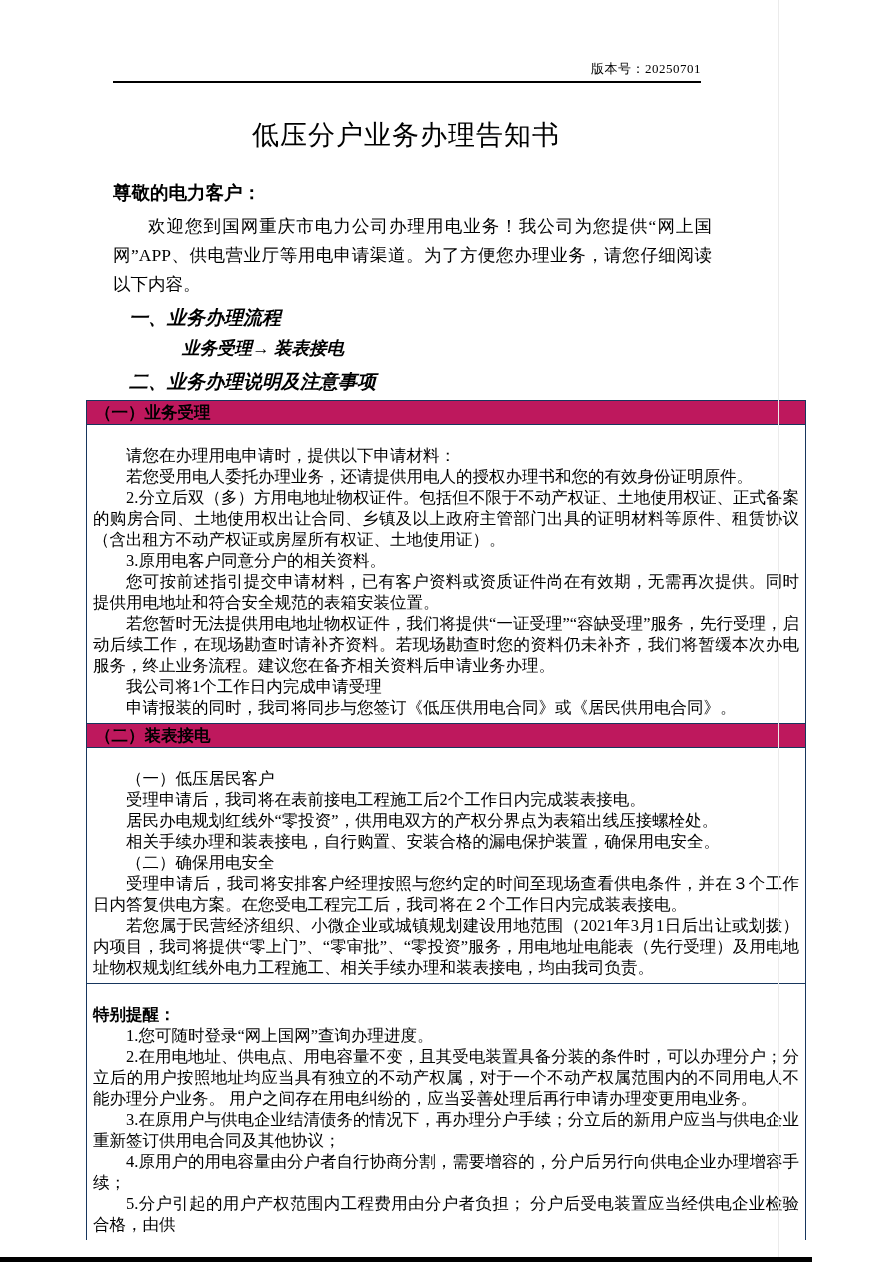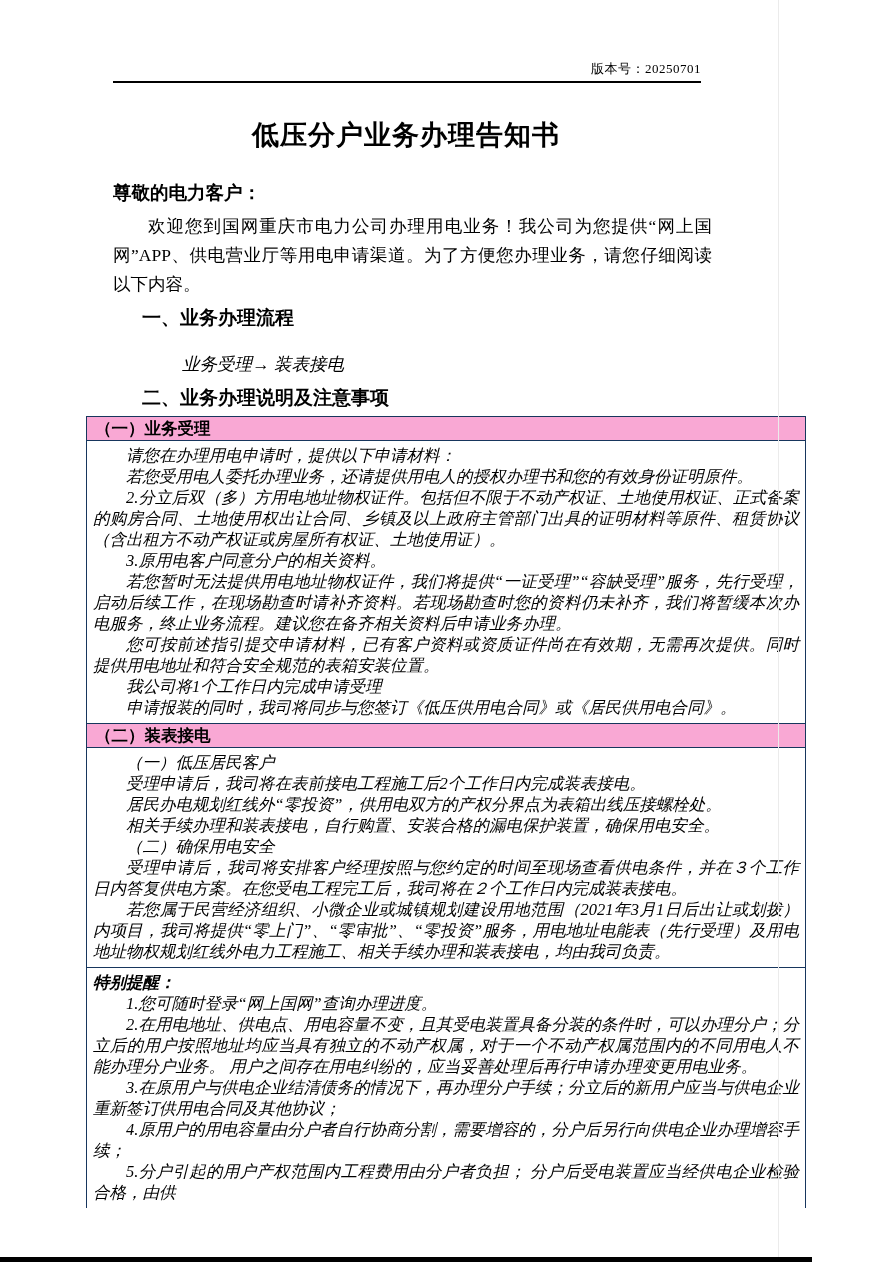--- a/index.html
+++ b/index.html
@@ -20,71 +20,73 @@
     padding-bottom: 3px;
     text-align: right;
   }
   .version { font-size: 13px; letter-spacing: 0.5px; }
 
   
   .title {
     margin-top: 32px;
     text-align: center;
     font-size: 27px;
-    font-weight: bold;
+    font-weight: normal;
     line-height: 40px;
     letter-spacing: 1px;
   }
   .salutation {
     margin: 24px 14px 0 27px;
     font-size: 18.5px;
     font-weight: bold;
     line-height: 28px;
   }
   .para-intro {
     margin: 5px 14px 0 27px;
     font-size: 17.5px;
     line-height: 29px;
     text-indent: 2em;
     text-align: justify;
   }
   .sec-heading {
-    margin: 4px 0 0 56px;
+    margin: 4px 0 0 43px;
     font-family: "Liberation Sans", "DejaVu Sans", sans-serif;
     font-size: 19px;
     font-weight: bold;
     line-height: 30px;
+    font-style: italic;
   }
   .flow-line {
-    margin: 16px 0 0 96px;
+    margin: 0 0 0 96px;
     font-size: 17.5px;
     font-style: italic;
     line-height: 30px;
+    font-weight: bold;
   }
 
   
   .notice-table {
     margin-top: 3px;
     width: 720px;
     border: 1px solid #17365D;
     border-bottom: none;
     background: #fff;
   }
   .band {
-    background: #f9a8d4;
+    background: #be185d;
     border-top: 1px solid #17365D;
     border-bottom: 1px solid #17365D;
     padding: 1px 8px 2px 8px;
     font-family: "Liberation Sans", "DejaVu Sans", sans-serif;
     font-size: 16.5px;
     font-weight: bold;
     line-height: 20px;
   }
   .band.first { border-top: none; }
-  .cell { padding: 4px 6px 5px 6px; font-style: italic; }
+  .cell { padding: 20px 6px 5px 6px; }
   .cell p {
     font-size: 16.5px;
     line-height: 21px;
     text-indent: 2em;
     text-align: justify;
   }
   .reminder { border-top: 1px solid #17365D; }
   .reminder-title {
     font-family: "Liberation Sans", "DejaVu Sans", sans-serif;
     font-size: 17px;
@@ -124,22 +126,22 @@
   <h2 class="sec-heading">二、业务办理说明及注意事项</h2>
 
   <section class="notice-table">
 
     <div class="band first">（一）业务受理</div>
     <div class="cell">
       <p>请您在办理用电申请时，提供以下申请材料：</p>
       <p>若您受用电人委托办理业务，还请提供用电人的授权办理书和您的有效身份证明原件。</p>
       <p>2.分立后双（多）方用电地址物权证件。包括但不限于不动产权证、土地使用权证、正式备案的购房合同、土地使用权出让合同、乡镇及以上政府主管部门出具的证明材料等原件、租赁协议（含出租方不动产权证或房屋所有权证、土地使用证）。</p>
       <p>3.原用电客户同意分户的相关资料。</p>
+      <p>您可按前述指引提交申请材料，已有客户资料或资质证件尚在有效期，无需再次提供。同时提供用电地址和符合安全规范的表箱安装位置。</p>
       <p>若您暂时无法提供用电地址物权证件，我们将提供“一证受理”“容缺受理”服务，先行受理，启动后续工作，在现场勘查时请补齐资料。若现场勘查时您的资料仍未补齐，我们将暂缓本次办电服务，终止业务流程。建议您在备齐相关资料后申请业务办理。</p>
-      <p>您可按前述指引提交申请材料，已有客户资料或资质证件尚在有效期，无需再次提供。同时提供用电地址和符合安全规范的表箱安装位置。</p>
       <p>我公司将1个工作日内完成申请受理</p>
       <p>申请报装的同时，我司将同步与您签订《低压供用电合同》或《居民供用电合同》。</p>
     </div>
 
     <div class="band">（二）装表接电</div>
     <div class="cell">
       <p>（一）低压居民客户</p>
       <p>受理申请后，我司将在表前接电工程施工后2个工作日内完成装表接电。</p>
       <p>居民办电规划红线外“零投资”，供用电双方的产权分界点为表箱出线压接螺栓处。</p>
       <p>相关手续办理和装表接电，自行购置、安装合格的漏电保护装置，确保用电安全。</p>

